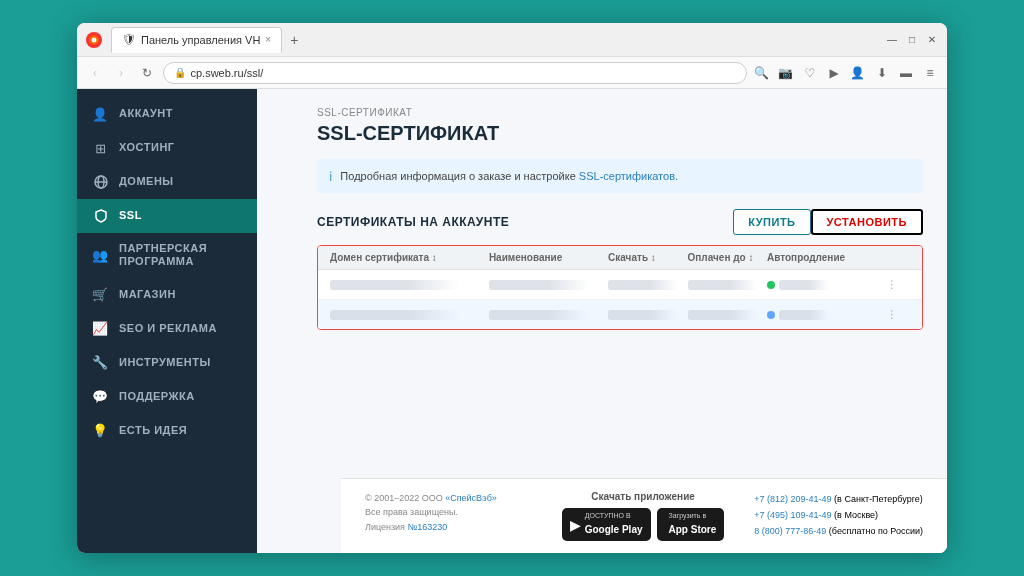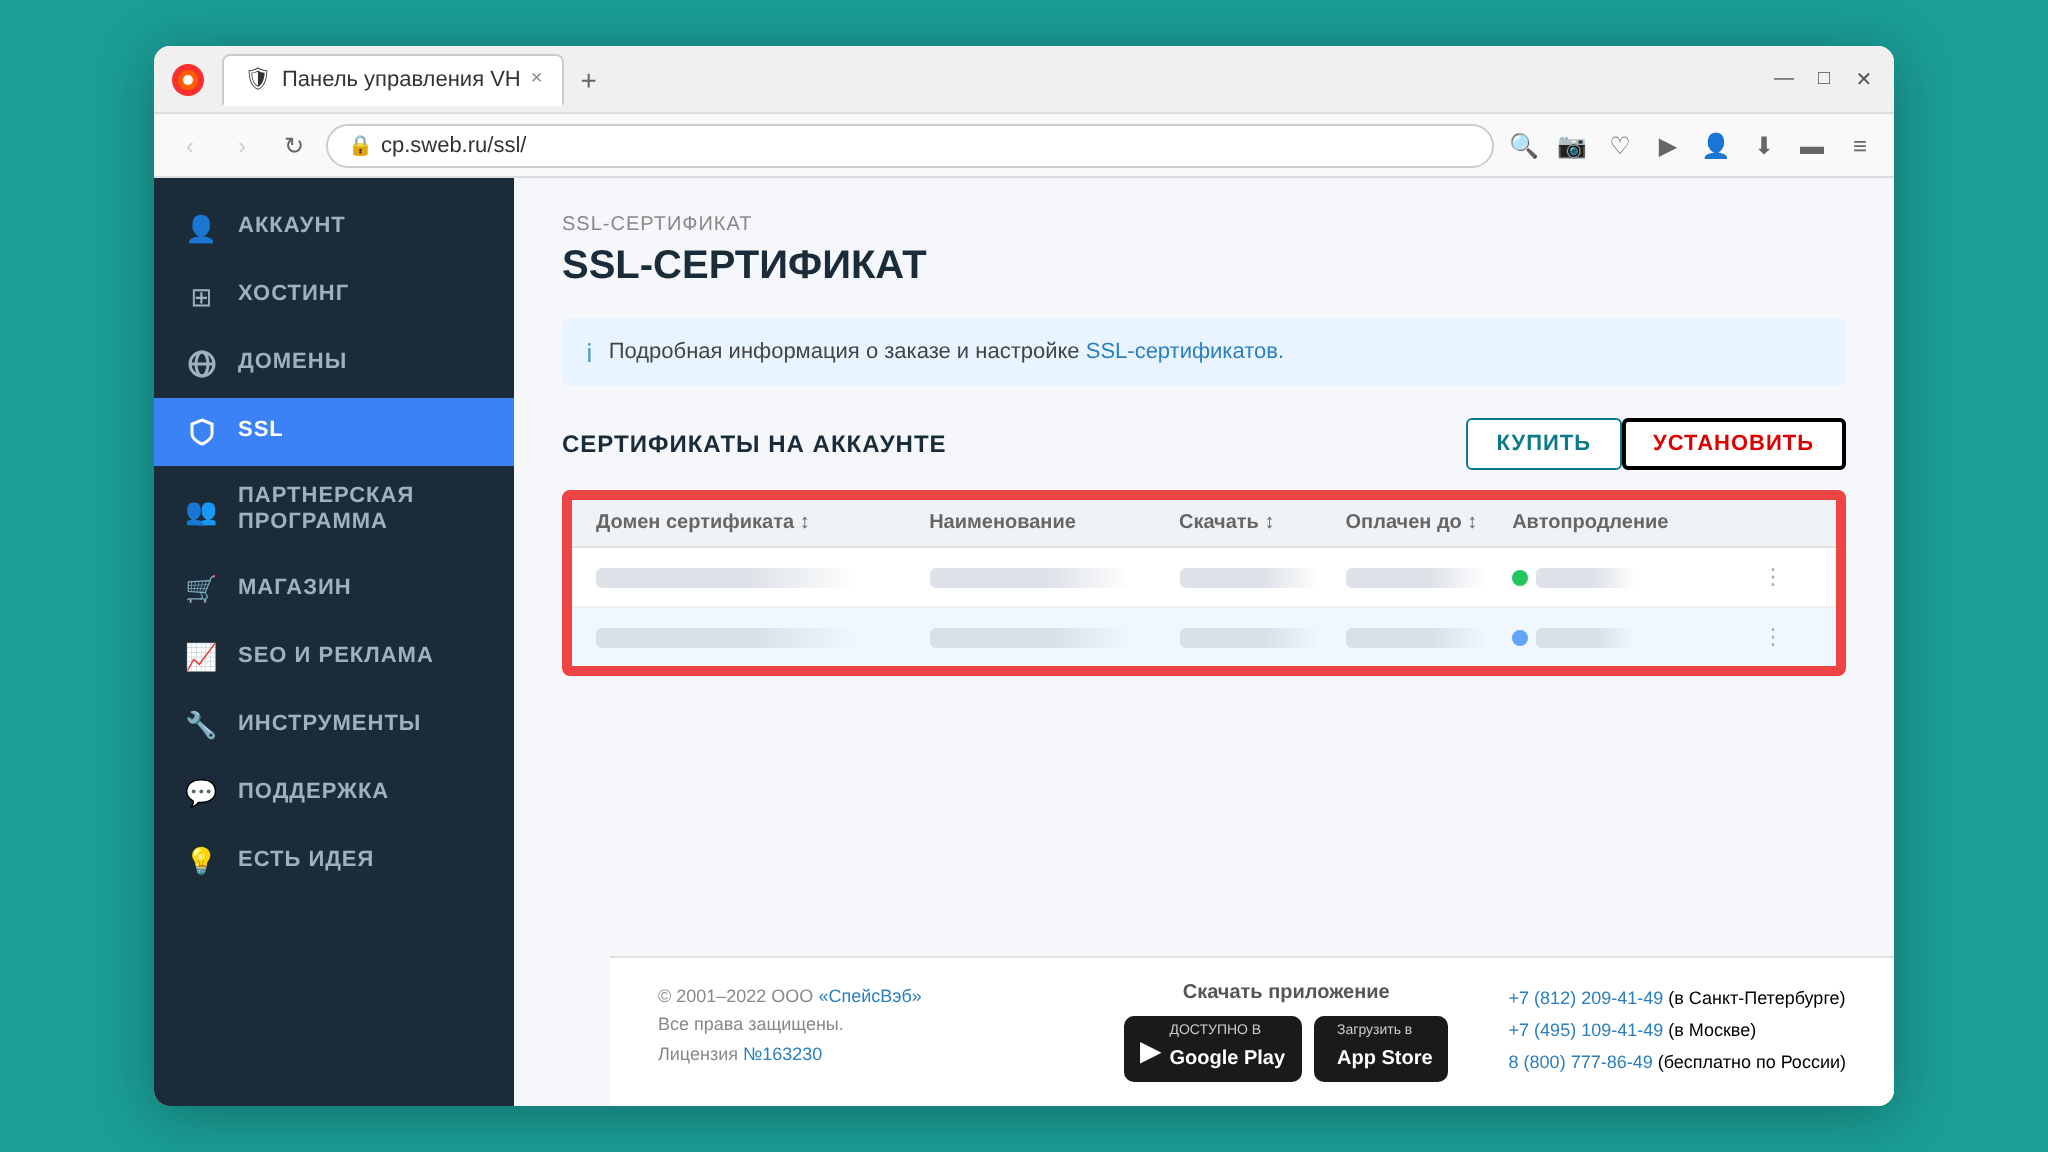--- a/index.html
+++ b/index.html
@@ -162,40 +162,41 @@
       align-items: center;
       gap: 10px;
       padding: 9px 16px;
       font-size: 11px;
       color: #a0b0c0;
       cursor: pointer;
       text-transform: uppercase;
       letter-spacing: 0.5px;
     }
     .sidebar-item.active {
-      background: #3b82f6;
+      background: #0f766e;
       color: #fff;
     }
     .sidebar-icon {
       width: 16px;
       height: 16px;
       display: flex;
       align-items: center;
       justify-content: center;
       font-size: 13px;
       flex-shrink: 0;
     }
     .sidebar-label { font-weight: 600; line-height: 1.2; }
     
     .page-area {
       flex: 1;
       background: #f5f7fa;
       overflow-y: auto;
       display: flex;
       flex-direction: column;
+      padding-left: 36px;
     }
     .page-content {
       padding: 18px 24px;
       flex: 1;
     }
     .breadcrumb {
       font-size: 10px;
       color: #888;
       text-transform: uppercase;
       letter-spacing: 0.5px;
@@ -257,21 +258,21 @@
       border-color: #0d7a8a;
     }
     .btn-primary-outline {
       background: #fff;
       color: #d00;
       border: 2px solid #000000;
     }
     .ssl-table {
       background: #fff;
       border-radius: 4px;
-      border: 5px solid #ef4444;
+      border: 1px solid #ef4444;
       overflow: hidden;
       font-size: 11px;
     }
     .table-header {
       display: grid;
       grid-template-columns: 2fr 1.5fr 1fr 1fr 1.5fr 0.3fr;
       background: #f0f3f5;
       border-bottom: 1px solid #e0e0e0;
       padding: 6px 12px;
       color: #666;

